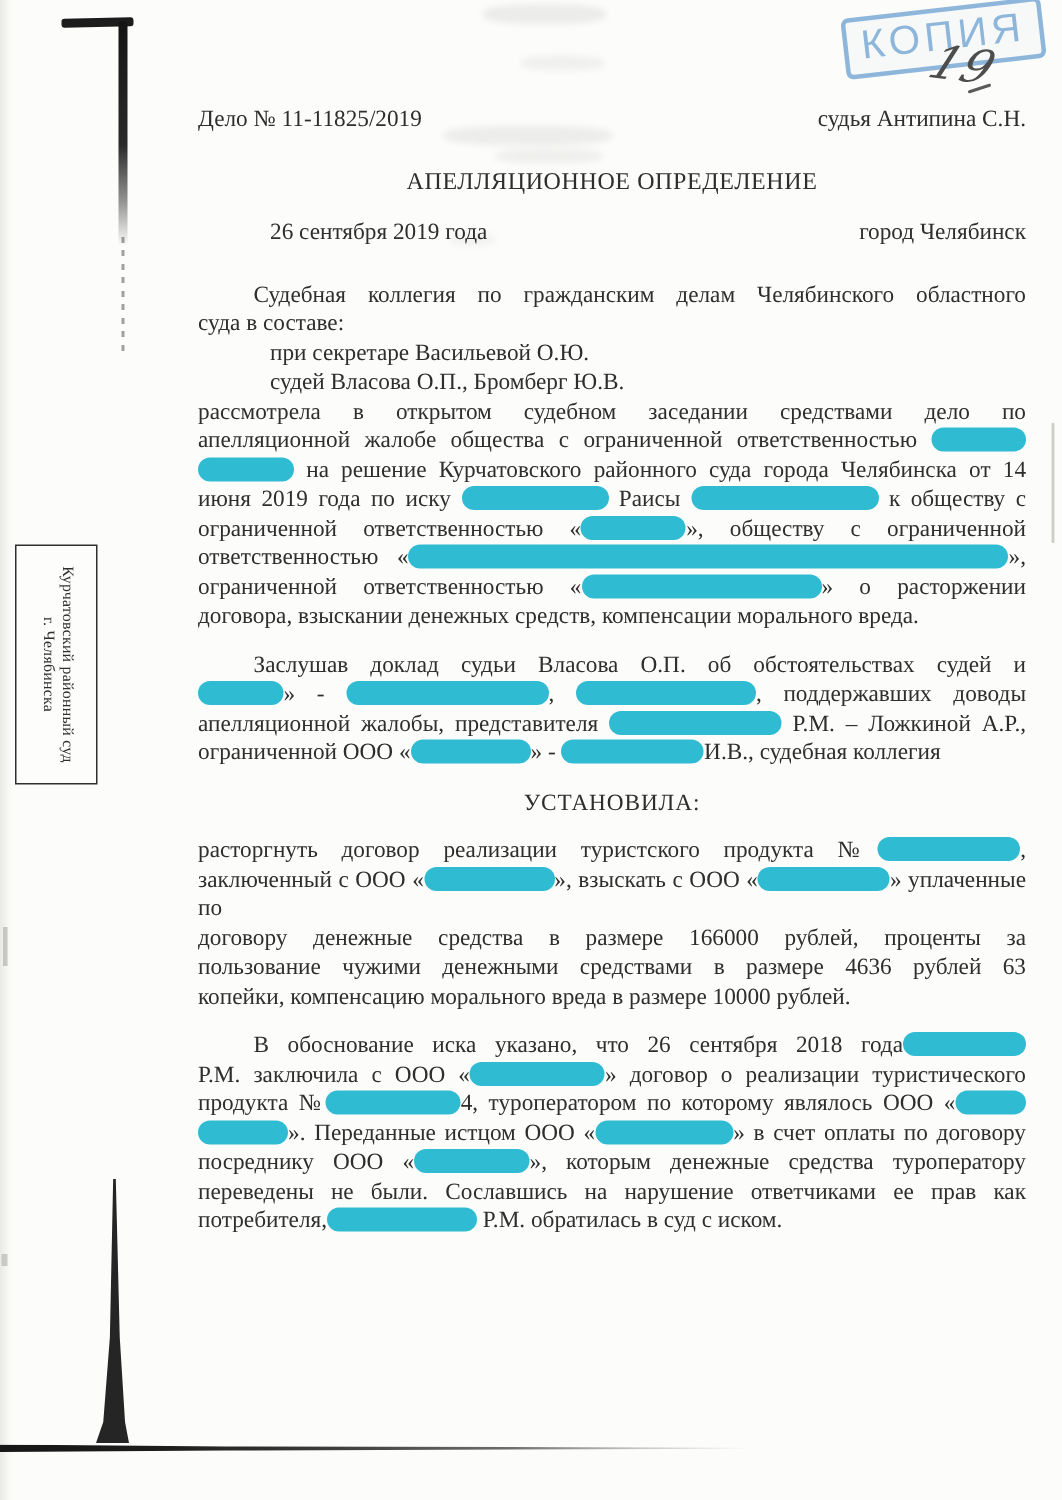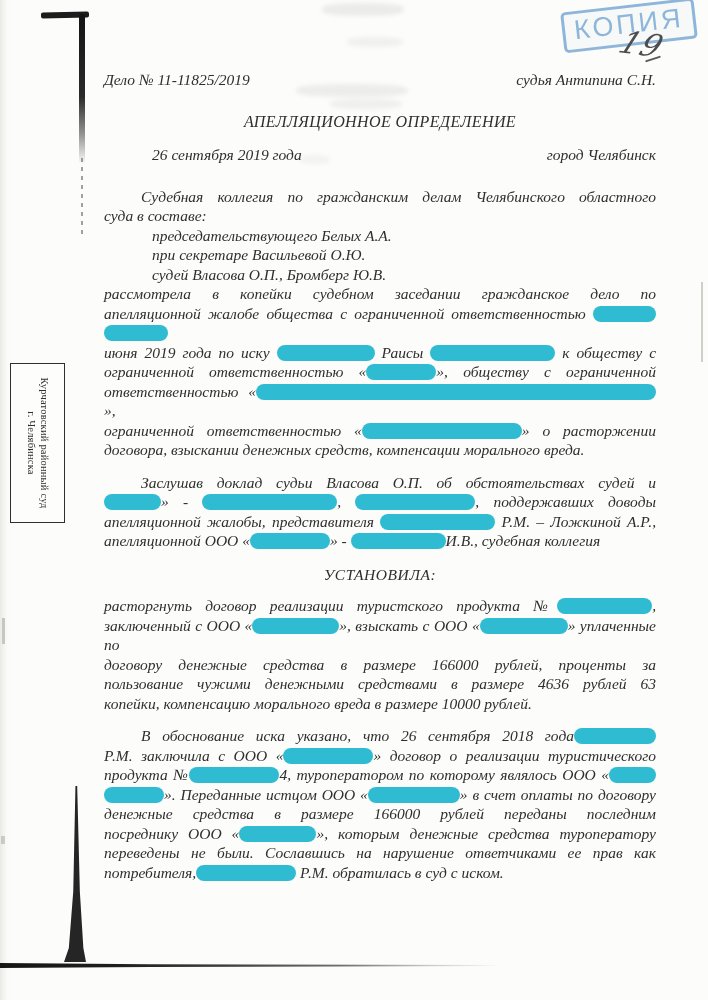--- a/index.html
+++ b/index.html
@@ -45,22 +45,22 @@
     transform:rotate(-18deg);border-radius:1px;}
 
   
   .side-stamp{position:absolute;left:10px;top:363px;width:53px;height:158px;
     border:1.5px solid #2f2f2f;background:rgba(255,255,255,.3);}
   .side-stamp-inner{position:absolute;left:50%;top:50%;width:150px;
     transform:translate(-50%,-50%) rotate(90deg);text-align:center;
     font-size:10.5px;line-height:13px;color:#2f2f2f;letter-spacing:.2px;}
 
   
-  .doc{position:absolute;left:104px;top:70px;width:552px;font-size:15.5px;line-height:19.5px;
-    text-align:justify;font-style:italic;}
+  .doc{position:absolute;left:132px;top:70px;width:552px;font-size:15.5px;line-height:19.5px;
+    text-align:justify;}
   .meta-row{display:flex;justify-content:space-between;}
   .doc-title{text-align:center;margin-top:22px;font-size:16px;letter-spacing:.4px;}
   .date-row{display:flex;justify-content:space-between;margin-top:14px;margin-left:48px;}
   .body-block{margin-top:22px;}
   .para{margin:0;}
   .para.gap{margin-top:13px;}
   .heading{text-align:center;margin:14px 0 12px 0;letter-spacing:.6px;}
   .line{text-align:justify;}
   .line.just{text-align-last:justify;}
   .line.left{text-align:left;text-align-last:left;}
@@ -105,52 +105,50 @@
   <div class="date-row">
     <span>26 сентября 2019 года</span>
     <span>город Челябинск</span>
   </div>
   <div class="body-block">
       <div class="para">
         <div class="line just" style="text-indent: 37px;"><span>Судебная коллегия по гражданским делам Челябинского областного</span></div>
         <div class="line"><span>суда в составе:</span></div>
       </div>
       <div class="para">
-        <div class="line left" style="text-indent: 48px;"><span>председательствующего Белых А.А.</span></div>
         <div class="line left" style="text-indent: 48px;"><span>при секретаре Васильевой О.Ю.</span></div>
         <div class="line left" style="text-indent: 48px;"><span>судей Власова О.П., Бромберг Ю.В.</span></div>
       </div>
       <div class="para">
-        <div class="line just"><span>рассмотрела в копейки судебном заседании гражданское дело по</span></div>
+        <div class="line just"><span>рассмотрела в открытом судебном заседании средствами дело по</span></div>
         <div class="line just"><span>апелляционной жалобе общества с ограниченной ответственностью</span> <span class="redact" style="width: 63px; background: rgb(47, 188, 210);"></span></div>
-        <div class="line just"><span class="redact" style="width: 64px; background: rgb(47, 188, 210);"></span> </div>
+        <div class="line just"><span class="redact" style="width: 64px; background: rgb(47, 188, 210);"></span> <span>на решение Курчатовского районного суда города Челябинска от 14</span></div>
         <div class="line just"><span>июня 2019 года по иску</span> <span class="redact" style="width: 98px; background: rgb(47, 188, 210);"></span> <span>Раисы</span> <span class="redact" style="width: 125px; background: rgb(47, 188, 210);"></span> <span>к обществу с</span></div>
         <div class="line just"><span>ограниченной ответственностью «</span><span class="redact" style="width: 70px; background: rgb(47, 188, 210);"></span><span>», обществу с ограниченной</span></div>
         <div class="line just"><span>ответственностью «</span><span class="redact" style="width: 400px; background: rgb(47, 188, 210);"></span><span>»,</span></div>
         <div class="line just"><span>ограниченной ответственностью «</span><span class="redact" style="width: 160px; background: rgb(47, 188, 210);"></span><span>» о расторжении</span></div>
         <div class="line"><span>договора, взыскании денежных средств, компенсации морального вреда.</span></div>
       </div>
       <div class="para gap">
         <div class="line just" style="text-indent: 37px;"><span>Заслушав доклад судьи Власова О.П. об обстоятельствах судей и</span></div>
         <div class="line just"><span class="redact" style="width: 57px; background: rgb(47, 188, 210);"></span><span>» -</span> <span class="redact" style="width: 135px; background: rgb(47, 188, 210);"></span><span>,</span> <span class="redact" style="width: 120px; background: rgb(47, 188, 210);"></span><span>, поддержавших доводы</span></div>
         <div class="line just"><span>апелляционной жалобы, представителя</span> <span class="redact" style="width: 115px; background: rgb(47, 188, 210);"></span> <span>Р.М. – Ложкиной А.Р.,</span></div>
-        <div class="line"><span>апелляционной ООО «</span><span class="redact" style="width: 80px; background: rgb(47, 188, 210);"></span><span>» -</span> <span class="redact" style="width: 95px; background: rgb(47, 188, 210);"></span><span>И.В., судебная коллегия</span></div>
+        <div class="line"><span>ограниченной ООО «</span><span class="redact" style="width: 80px; background: rgb(47, 188, 210);"></span><span>» -</span> <span class="redact" style="width: 95px; background: rgb(47, 188, 210);"></span><span>И.В., судебная коллегия</span></div>
       </div>
       <div class="heading">УСТАНОВИЛА:</div>
       <div class="para">
         <div class="line just"><span>расторгнуть договор реализации туристского продукта №</span><span class="redact" style="width: 95px; background: rgb(47, 188, 210);"></span><span>,</span></div>
         <div class="line just"><span>заключенный с ООО «</span><span class="redact" style="width: 87px; background: rgb(47, 188, 210);"></span><span>», взыскать с ООО «</span><span class="redact" style="width: 88px; background: rgb(47, 188, 210);"></span><span>» уплаченные по</span></div>
         <div class="line just"><span>договору денежные средства в размере 166000 рублей, проценты за</span></div>
         <div class="line just"><span>пользование чужими денежными средствами в размере 4636 рублей 63</span></div>
         <div class="line"><span>копейки, компенсацию морального вреда в размере 10000 рублей.</span></div>
       </div>
       <div class="para gap">
         <div class="line just" style="text-indent: 37px;"><span>В обоснование иска указано, что 26 сентября 2018 года</span><span class="redact" style="width: 82px; background: rgb(47, 188, 210);"></span></div>
         <div class="line just"><span>Р.М. заключила с ООО «</span><span class="redact" style="width: 90px; background: rgb(47, 188, 210);"></span><span>» договор о реализации туристического</span></div>
         <div class="line just"><span>продукта №</span><span class="redact" style="width: 90px; background: rgb(47, 188, 210);"></span><span>4, туроператором по которому являлось ООО «</span><span class="redact" style="width: 47px; background: rgb(47, 188, 210);"></span></div>
         <div class="line just"><span class="redact" style="width: 60px; background: rgb(47, 188, 210);"></span><span>». Переданные истцом ООО «</span><span class="redact" style="width: 92px; background: rgb(47, 188, 210);"></span><span>» в счет оплаты по договору</span></div>
-        <div class="line just"><span>денежные средства в размере 166000 рублей переданы последним</span></div>
         <div class="line just"><span>посреднику ООО «</span><span class="redact" style="width: 77px; background: rgb(47, 188, 210);"></span><span>», которым денежные средства туроператору</span></div>
         <div class="line just"><span>переведены не были. Сославшись на нарушение ответчиками ее прав как</span></div>
         <div class="line"><span>потребителя,</span><span class="redact" style="width: 100px; background: rgb(47, 188, 210);"></span> <span>Р.М. обратилась в суд с иском.</span></div>
       </div>
     </div>
 </div>
 
 </body></html>

